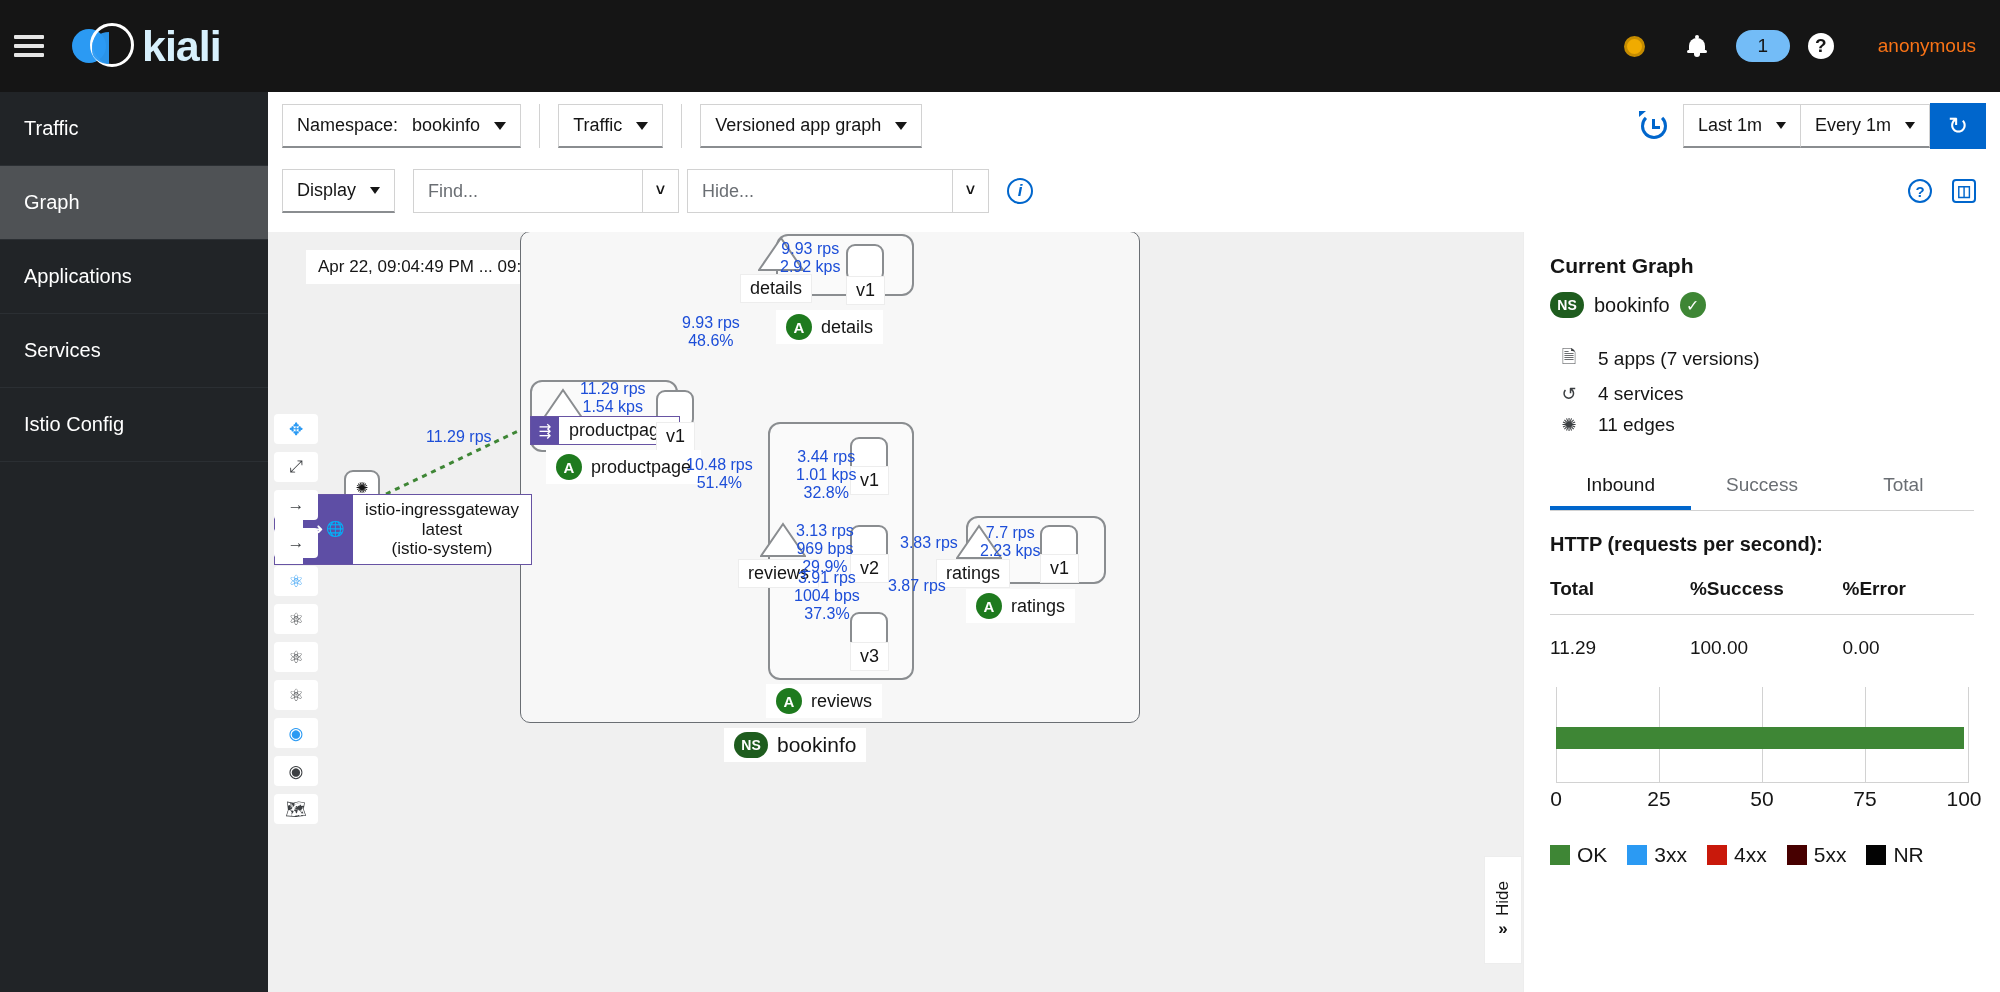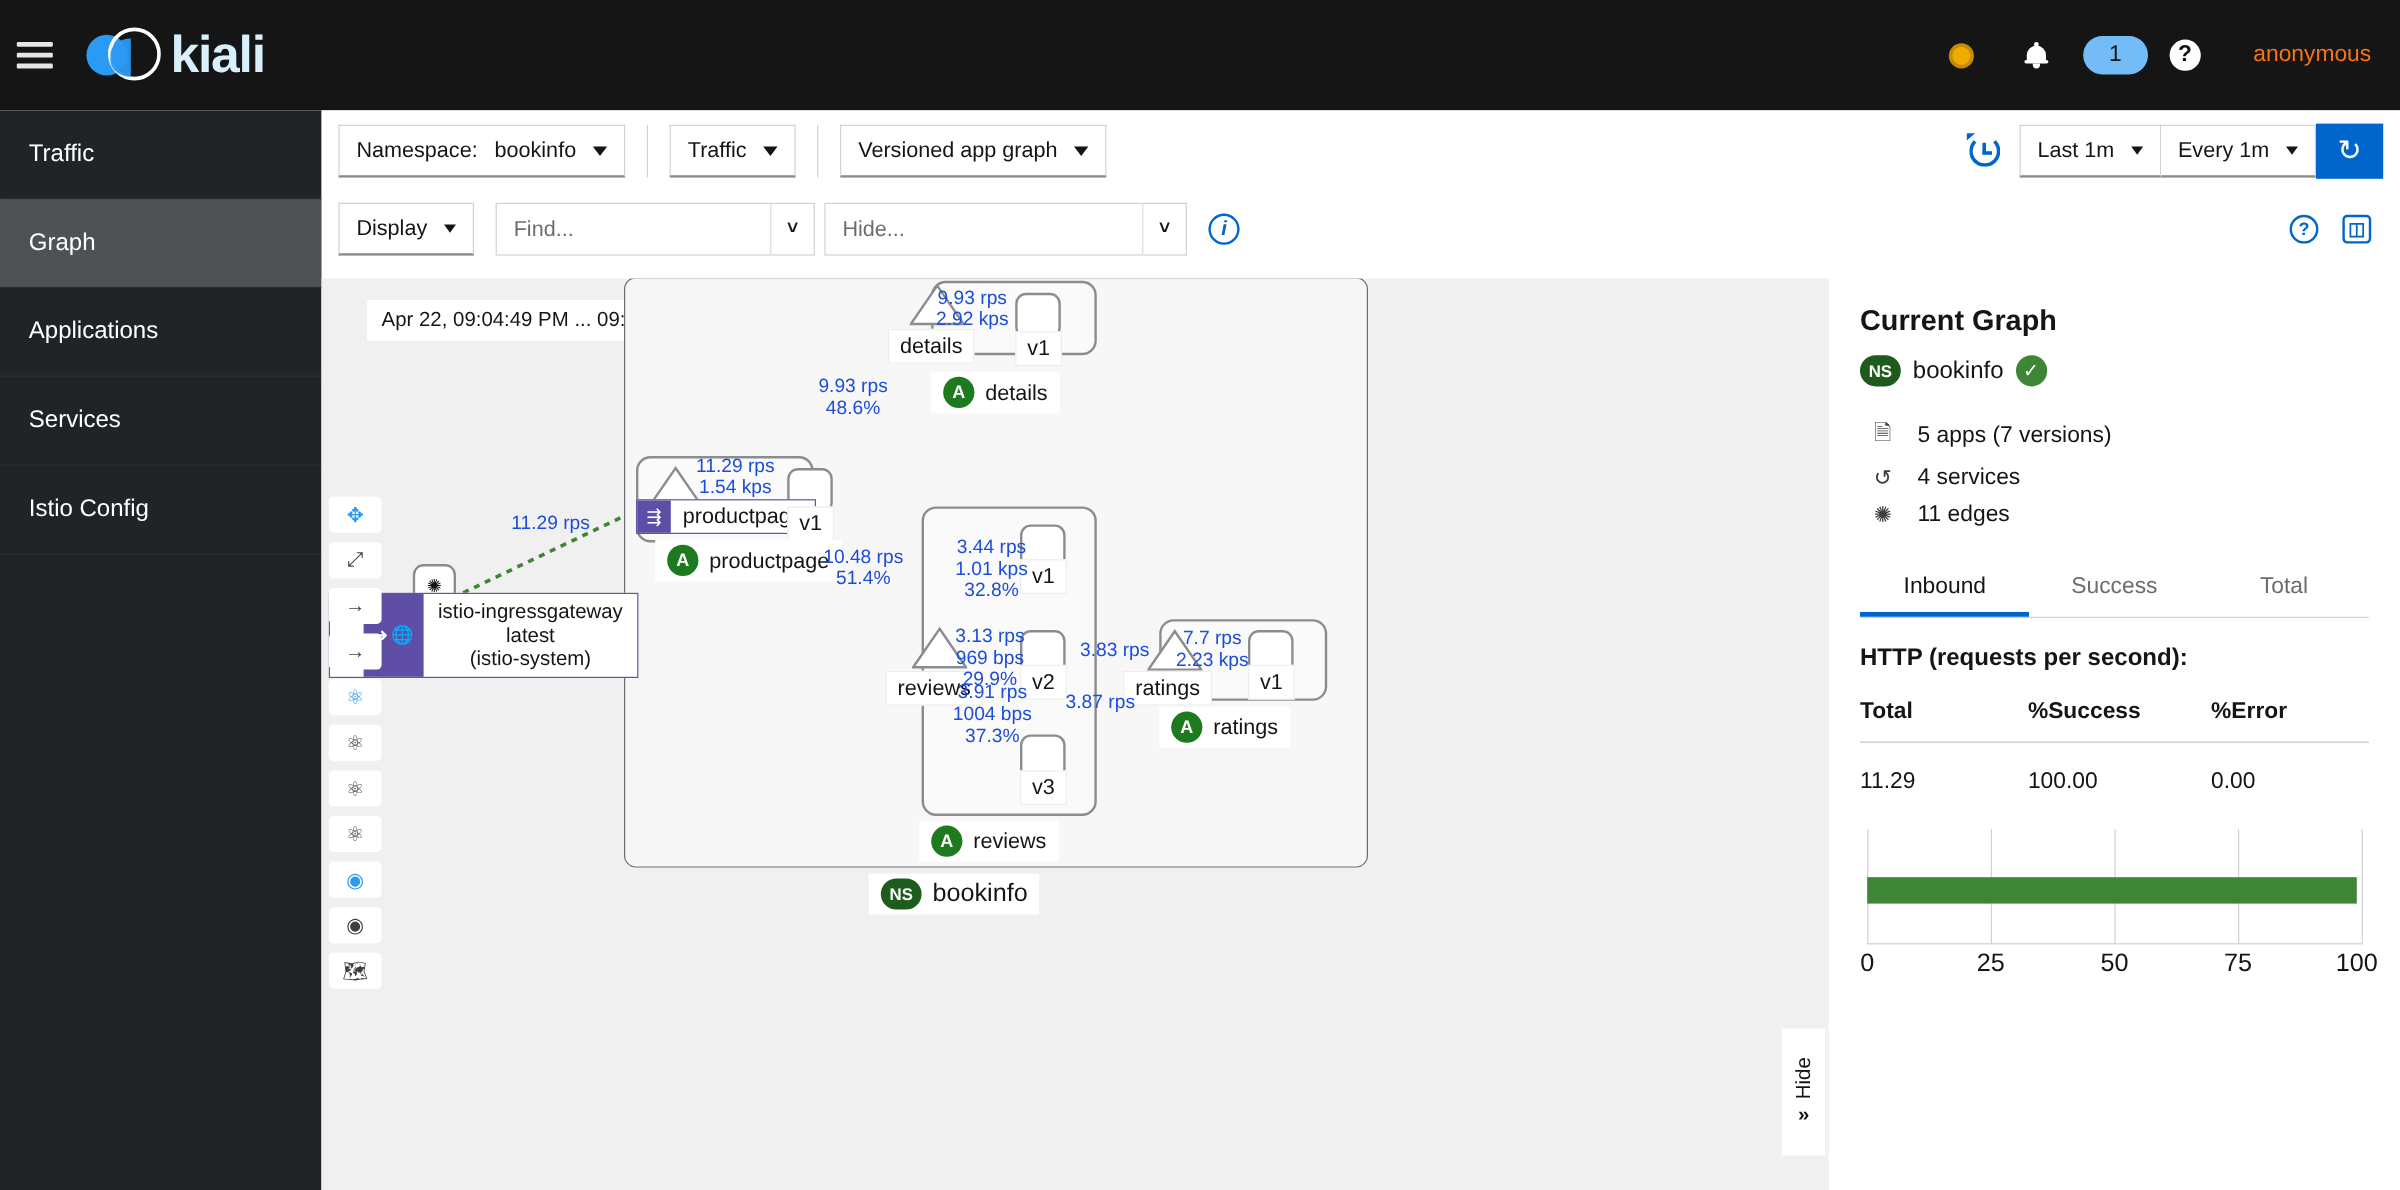--- a/index.html
+++ b/index.html
@@ -145,21 +145,21 @@
   .gtools { position: absolute; left: 6px; top: 182px; width: 44px;
     display: flex; flex-direction: column; gap: 8px; }
   .gtool { width: 44px; height: 30px; background: #fff; border-radius: 4px;
     display: flex; align-items: center; justify-content: center; cursor: pointer;
     font-size: 17px; color: #3c3f42; }
   .gtool.on { color: #2b9af3; }
 
   
   .side { position: absolute; left: 1523px; top: 232px; width: 477px; height: 760px;
     background: #fff; border-left: 1px solid #ededed; padding: 22px 26px 0 26px; }
-  .side h3 { font-size: 24px; font-weight: 700; margin-bottom: 14px; }
+  .side h3 { font-size: 21px; font-weight: 700; margin-bottom: 14px; }
   .ns-row { display: flex; align-items: center; gap: 10px; font-size: 20px; margin-bottom: 26px; }
   .chk-ok { width: 26px; height: 26px; border-radius: 50%; background: #3e8635; color: #fff;
     font-size: 16px; display: flex; align-items: center; justify-content: center; }
   .stat-row { display: flex; align-items: center; gap: 16px; font-size: 19px;
     margin-bottom: 9px; padding-left: 6px; }
   .stat-ico { width: 26px; display: flex; justify-content: center; color: #3c3f42; font-size: 18px; }
 
   .tabs { display: flex; margin-top: 26px; border-bottom: 1px solid #d2d2d2; }
   .tab { flex: 1; text-align: center; padding: 12px 0 14px; font-size: 19px; color: #6a6e73;
     cursor: pointer; }
@@ -519,20 +519,42 @@
       <div class="bar-fill" style="width:408px"></div>
       <div class="axis-labels">
         <span style="left:6px">0</span>
         <span style="left:109px">25</span>
         <span style="left:212px">50</span>
         <span style="left:315px">75</span>
         <span style="left:414px">100</span>
       </div>
     </div>
 
+    <div class="legend">
+      <span class="item">
+        <span class="sw" style="background:#3e8635"></span>
+        <span>OK</span>
+      </span>
+      <span class="item">
+        <span class="sw" style="background:#2b9af3"></span>
+        <span>3xx</span>
+      </span>
+      <span class="item">
+        <span class="sw" style="background:#c9190b"></span>
+        <span>4xx</span>
+      </span>
+      <span class="item">
+        <span class="sw" style="background:#470000"></span>
+        <span>5xx</span>
+      </span>
+      <span class="item">
+        <span class="sw" style="background:#030303"></span>
+        <span>NR</span>
+      </span>
+    </div>
   </div>
 
   <div class="hide-tab">
     <span class="lbl">Hide</span>
     <span class="chev2">»</span>
   </div>
 
 </div>
 
 </body></html>

